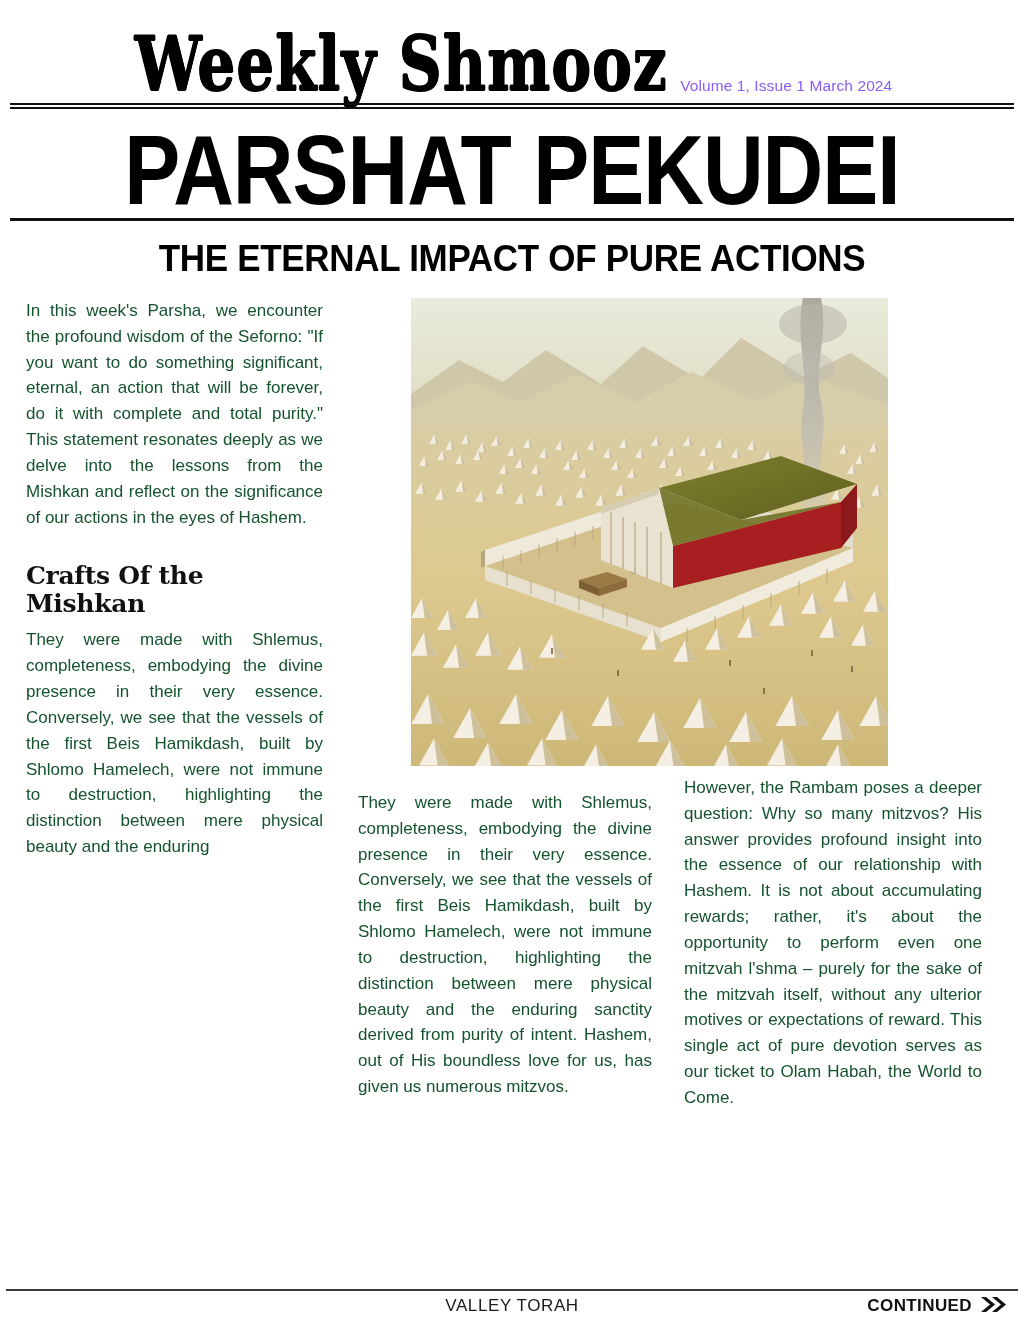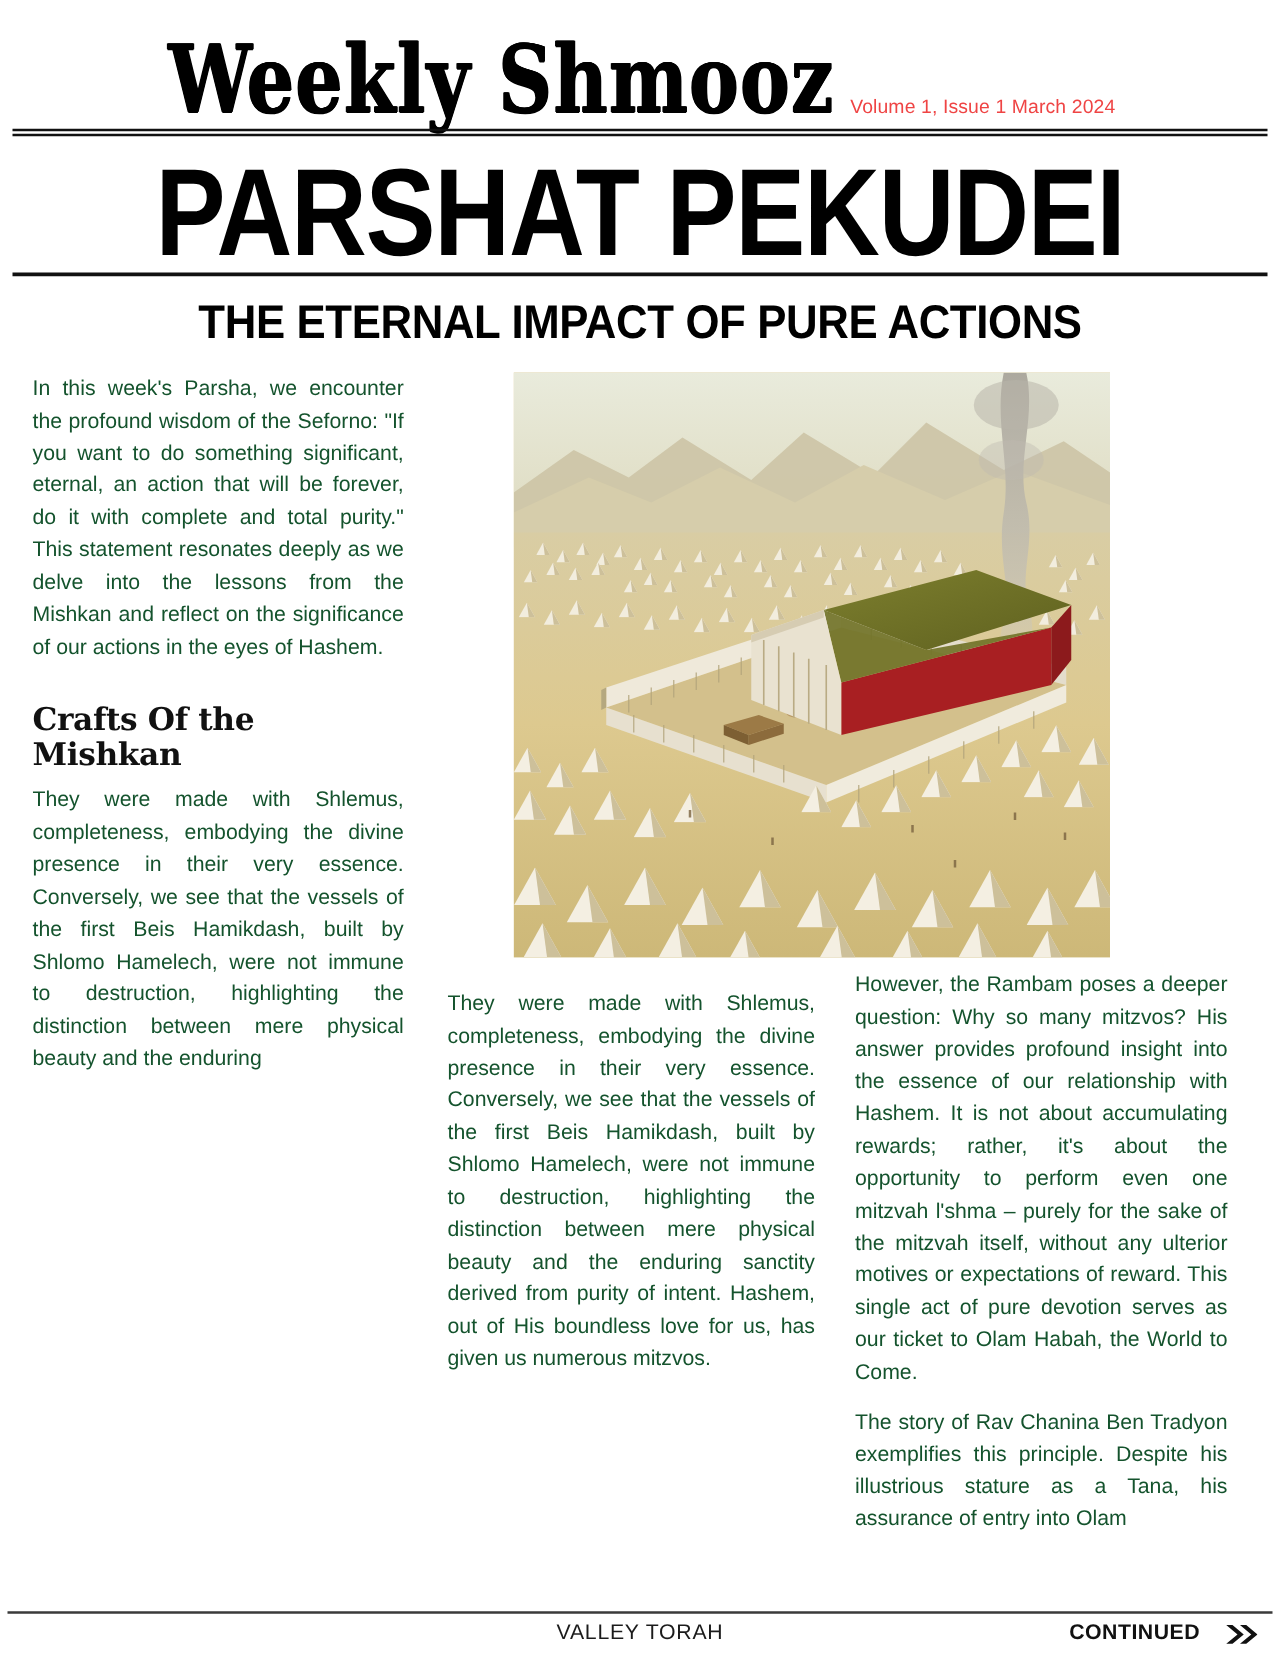--- a/index.html
+++ b/index.html
@@ -43,21 +43,21 @@
     transform: scaleY(1.12) scaleX(0.99);
     transform-origin: bottom center;
     font-stretch: condensed;
     text-shadow:
       0.6px 0 0 #000, -0.6px 0 0 #000,
       0 0.5px 0 #000, 0 -0.5px 0 #000;
   }
   .masthead-meta {
     font-size: 15.5px;
     letter-spacing: 0.1px;
-    color: #ef4444;
+    color: #8b5cf6;
     white-space: nowrap;
     margin-left: 10px;
     margin-bottom: 5px;
   }
 
   
   .rule-double {
     position: absolute;
     left: 10px;
     width: 1004px;
@@ -174,22 +174,22 @@
     text-align: center;
     font-size: 17px;
     letter-spacing: 0.6px;
     color: #1b1b1b;
   }
   .footer-right {
     position: absolute;
     right: 18px;
     top: 0;
     display: flex;
-    align-items: flex-end;
-    gap: 20px;
+    align-items: flex-start;
+    gap: 8px;
     font-size: 17px;
     font-weight: 700;
     letter-spacing: 0.4px;
     color: #111;
   }
   .chev { display: block; }
 </style>
 </head>
 <body>
 
@@ -213,21 +213,20 @@
     <h2 class="section-head second">Crafts Of the Mishkan</h2>
     <p class="body-text">They were made with Shlemus, completeness, embodying the divine presence in their very essence. Conversely, we see that the vessels of the first Beis Hamikdash, built by Shlomo Hamelech, were not immune to destruction, highlighting the distinction between mere physical beauty and the enduring</p>
   </div>
 
   <div class="col col-2">
     <p class="body-text tight">They were made with Shlemus, completeness, embodying the divine presence in their very essence. Conversely, we see that the vessels of the first Beis Hamikdash, built by Shlomo Hamelech, were not immune to destruction, highlighting the distinction between mere physical beauty and the enduring sanctity derived from purity of intent. Hashem, out of His boundless love for us, has given us numerous mitzvos.</p>
   </div>
 
   <div class="col col-3">
     <p class="body-text">However, the Rambam poses a deeper question: Why so many mitzvos? His answer provides profound insight into the essence of our relationship with Hashem. It is not about accumulating rewards; rather, it's about the opportunity to perform even one mitzvah l'shma – purely for the sake of the mitzvah itself, without any ulterior motives or expectations of reward. This single act of pure devotion serves as our ticket to Olam Habah, the World to Come.</p>
-    <p class="body-text">The story of Rav Chanina Ben Tradyon exemplifies this principle. Despite his illustrious stature as a Tana, his assurance of entry into Olam</p>
   </div>
 
   <div class="illustration">
     <svg class="ill-svg" viewBox="0 0 477 468" preserveAspectRatio="none">
       <defs>
         <linearGradient id="skyG" x1="0" y1="0" x2="0" y2="1">
           <stop offset="0%" stop-color="#e9ebdc"></stop>
           <stop offset="100%" stop-color="#ddd9bd"></stop>
         </linearGradient>
         <linearGradient id="sandG" x1="0" y1="0" x2="0" y2="1">

